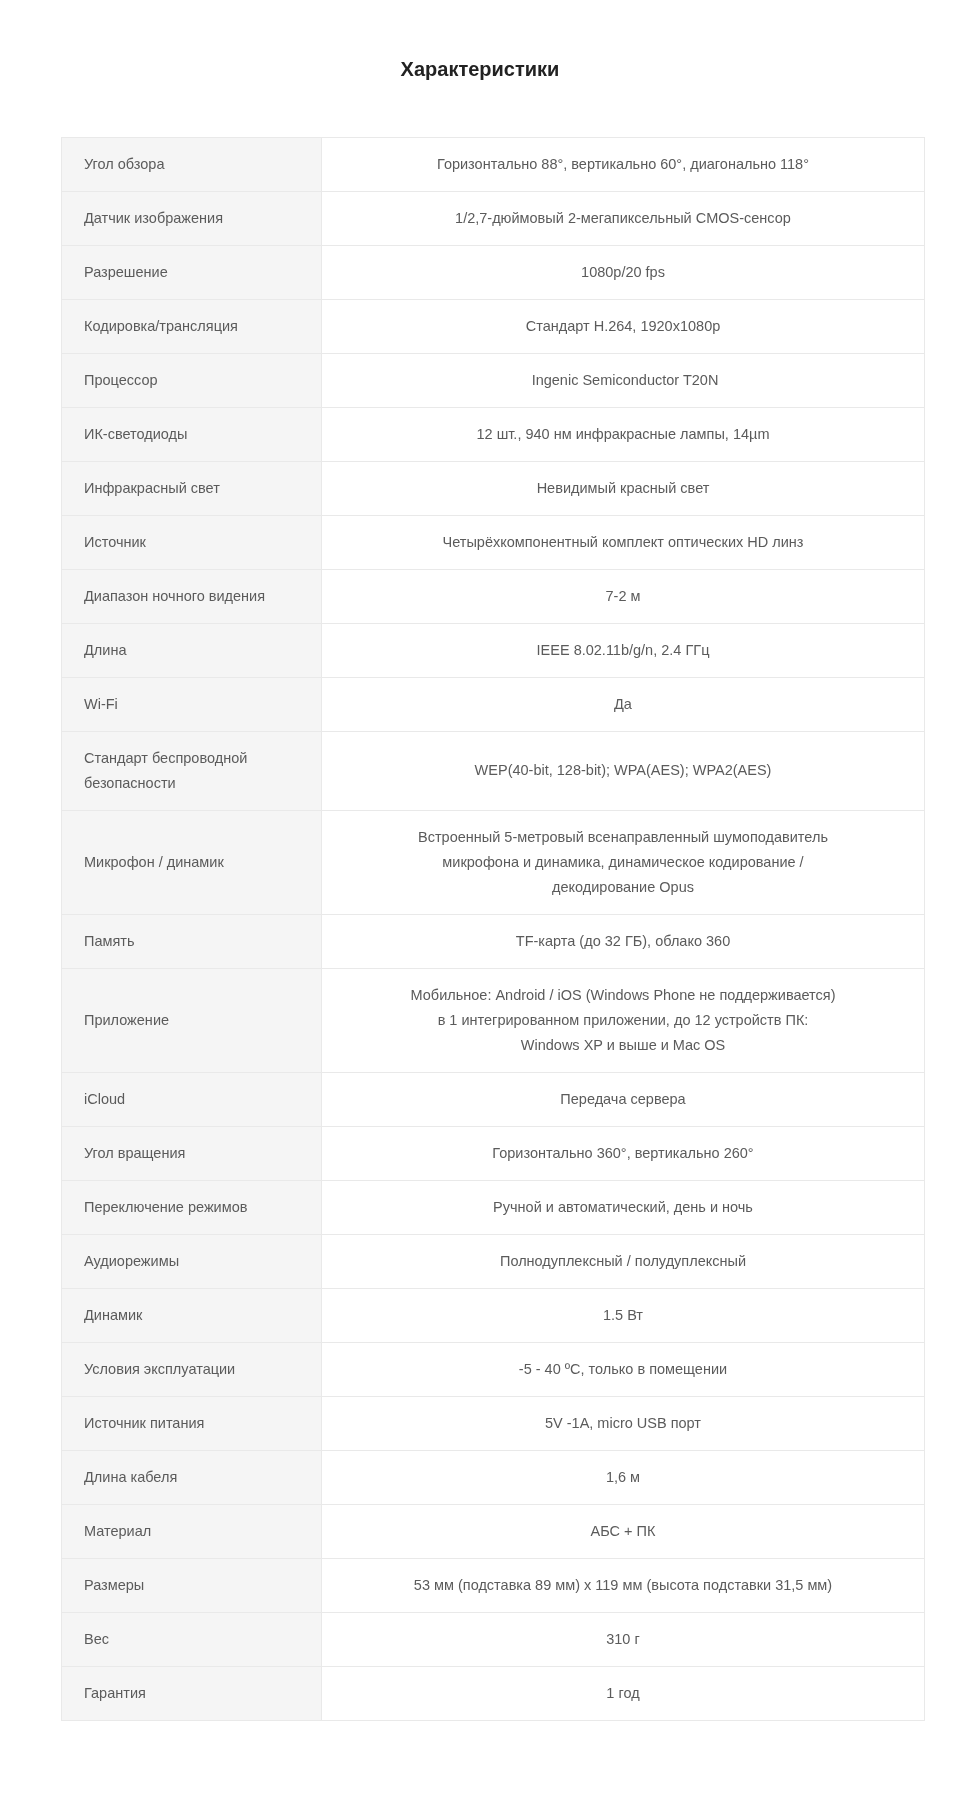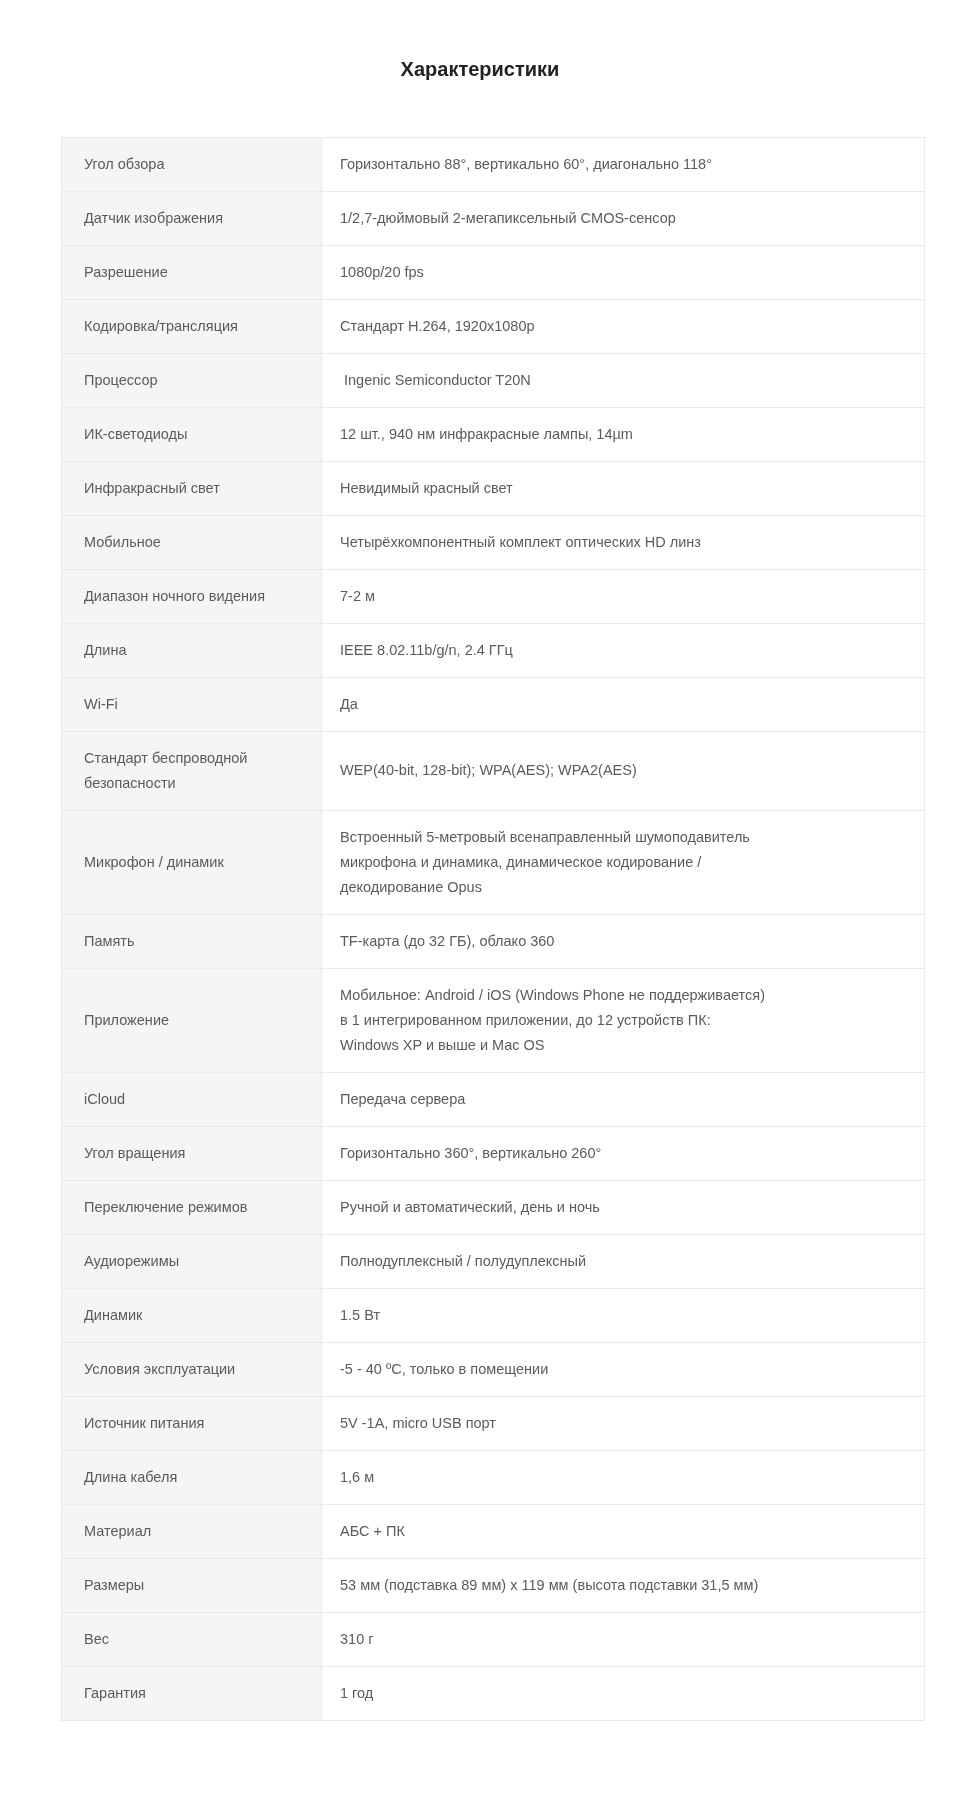--- a/index.html
+++ b/index.html
@@ -59,20 +59,21 @@
     width: 260px;
     background: #f5f5f5;
     padding: 14px 10px 14px 22px;
     border-right: 1px solid #e9e9e9;
     color: #5b5b5b;
   }
   td.spec-value {
     background: #ffffff;
     padding: 14px 18px 14px 18px;
     color: #5b5b5b;
+    text-align: center;
   }
   td.spec-value .line {
     display: block;
     white-space: pre;
   }
   .bottom-pad { height: 60px; }
 </style>
 </head>
 <body>
 
@@ -119,21 +120,21 @@
               <span class="line">12 шт., 940 нм инфракрасные лампы, 14µm</span>
             </td>
           </tr>
           <tr>
             <td class="spec-label">Инфракрасный свет</td>
             <td class="spec-value">
               <span class="line">Невидимый красный свет</span>
             </td>
           </tr>
           <tr>
-            <td class="spec-label">Мобильное</td>
+            <td class="spec-label">Источник</td>
             <td class="spec-value">
               <span class="line">Четырёхкомпонентный комплект оптических HD линз</span>
             </td>
           </tr>
           <tr>
             <td class="spec-label">Диапазон ночного видения</td>
             <td class="spec-value">
               <span class="line">7-2 м</span>
             </td>
           </tr>

